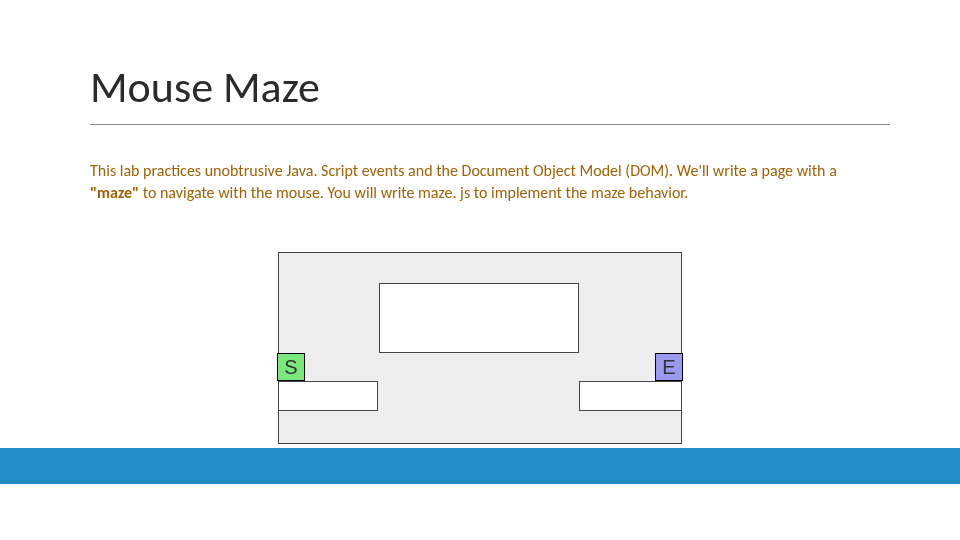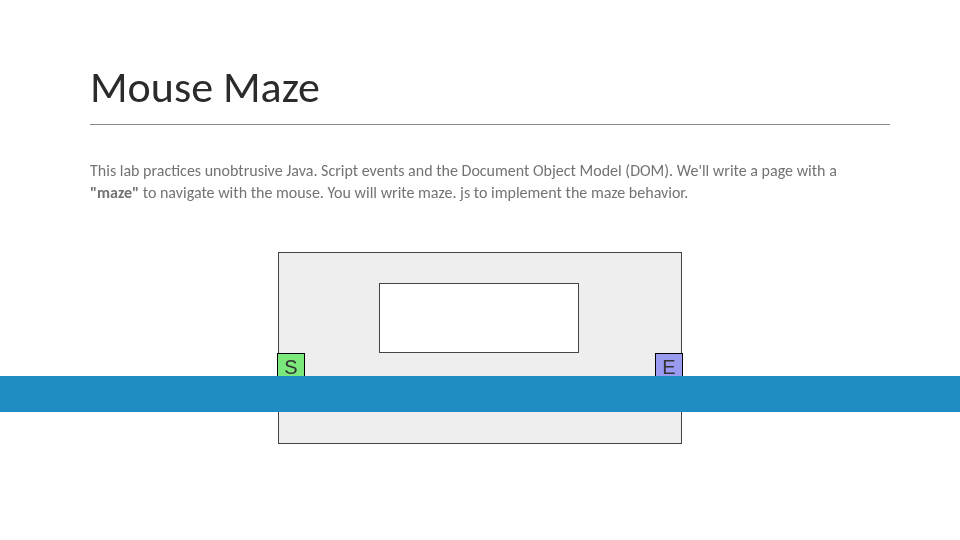--- a/index.html
+++ b/index.html
@@ -1,19 +1,19 @@
 <!DOCTYPE html>
 <html><head>
 <meta charset="utf-8">
 <style>
   html,body{margin:0;padding:0;width:960px;height:540px;background:#fff;font-family:"Segoe UI",Calibri,Arial,sans-serif;color:#333;overflow:hidden}
-  .slide{position:relative;width:960px;height:412px}
+  .slide{position:relative;width:960px;height:484px}
   .title{position:absolute;left:90px;top:60px;font-size:44px;font-weight:300;color:#2b2b2b;letter-spacing:0}
   .rule{position:absolute;left:90px;top:124px;width:800px;height:0;border-top:1px solid #888}
-  .body{position:absolute;left:90px;top:160px;width:780px;font-size:16px;line-height:1.35;color:#737373}
+  .body{position:absolute;left:90px;top:160px;width:780px;font-size:16px;line-height:1.35;color:#a16207}
   .body b{font-weight:700}
   .maze-wrap{position:absolute;left:0;top:252px;width:960px}
   .maze{position:relative;margin:0 auto;width:402px;height:190px;background:#eee;border:1px solid #444}
   .wall{position:absolute;background:#fff;border:1px solid #444;box-sizing:border-box}
   .w1{left:100px;top:30px;width:200px;height:70px}
   .w2{left:-1px;top:128px;width:100px;height:30px}
   .w3{left:300px;top:128px;width:103px;height:30px}
   .tile{position:absolute;width:28px;height:28px;border:1px solid #000;box-sizing:border-box;font:400 20px/26px Arial,sans-serif;text-align:center}
   .tile.start{left:-2px;top:100px;background:#7be87b}
   .tile.end{left:376px;top:100px;background:#9a9af0}

